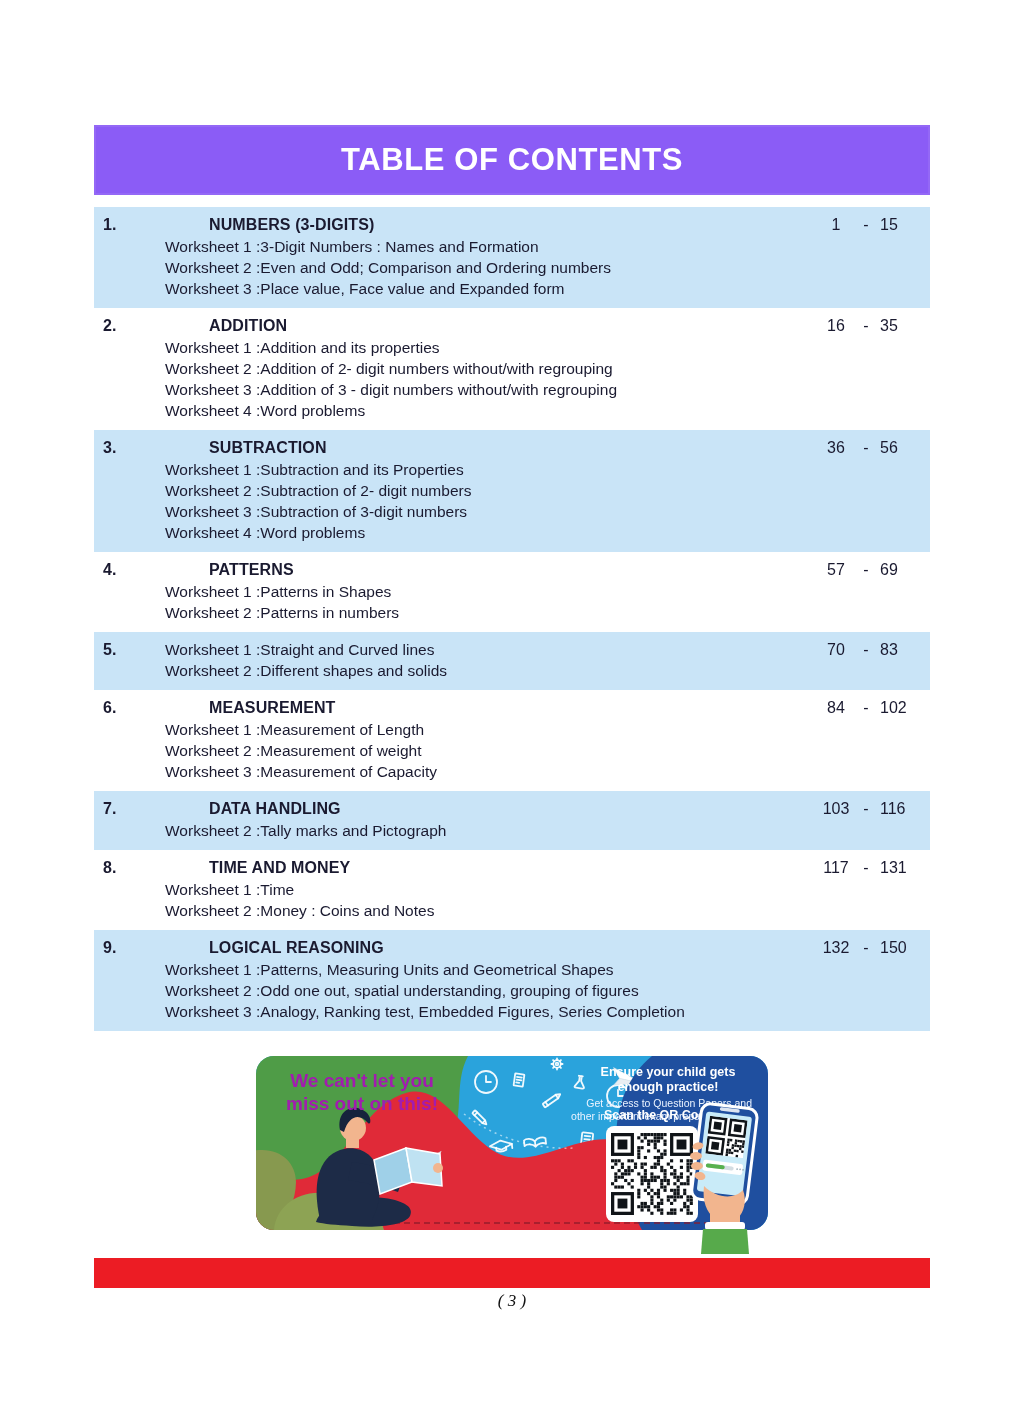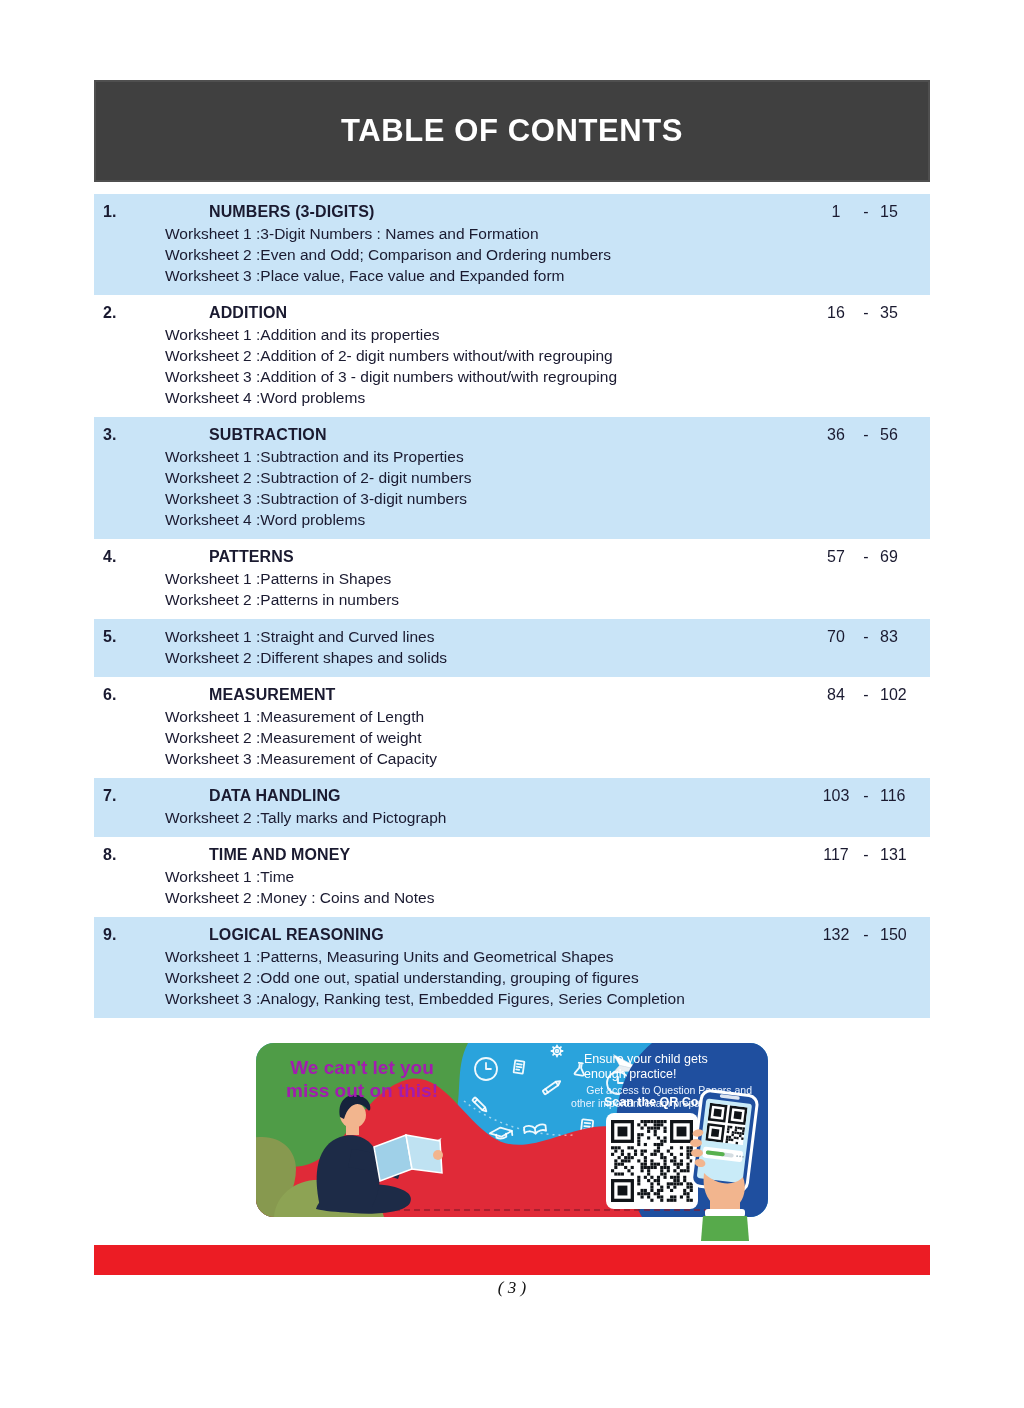--- a/index.html
+++ b/index.html
@@ -1,22 +1,22 @@
 <!DOCTYPE html>
 <html><head>
 <meta charset="utf-8">
 <style>
   html,body{margin:0;padding:0;background:#ffffff;}
   .page{position:relative;width:1024px;height:1408px;background:#ffffff;overflow:hidden;
         font-family:"Liberation Sans",sans-serif;color:#1a1a30;}
   .content{position:absolute;left:94px;top:80px;width:836px;}
 
   
-  .toc-header{background:#404040;height:102px;display:flex;align-items:center;justify-content:center;
-              box-shadow:inset 0 0 0 2px rgba(255,255,255,.08);}
+  .toc-header{background:#8b5cf6;height:70px;display:flex;align-items:center;justify-content:center;
+              box-shadow:inset 0 0 0 2px rgba(255,255,255,.08);margin-top:45px;}
   .toc-header .title{color:#ffffff;font-size:31px;font-weight:bold;letter-spacing:.6px;}
 
   
   .toc-list{margin-top:12px;}
   .toc-row{display:flex;padding:7px 0 9px 0;}
   .toc-row.alt{background:#c9e4f7;}
   .col-num{width:62px;padding-left:9px;font-weight:bold;font-size:16px;line-height:22px;}
   .col-main{flex:1;min-width:0;}
   .sec-title{font-weight:bold;font-size:16px;line-height:22px;letter-spacing:.1px;margin-left:44px;}
   .ws-line{font-size:15.5px;line-height:21px;}
@@ -26,22 +26,22 @@
   .pg-start{width:44px;text-align:center;}
   .pg-dash{width:16px;text-align:center;}
   .pg-end{flex:1;text-align:left;padding-left:6px;}
 
   
   .banner{position:relative;width:512px;height:174px;margin:25px auto 0 auto;}
   .banner-clip{position:absolute;inset:0;border-radius:18px;overflow:hidden;}
   .banner-clip svg.bg{position:absolute;inset:0;}
   .banner-left-text{position:absolute;left:14px;top:13px;width:184px;text-align:center;
                     color:#a21caf;font-weight:bold;font-size:19px;line-height:23px;z-index:4;}
-  .banner-right-head{position:absolute;right:16px;top:9px;width:168px;text-align:left;
-                     color:#fff;font-weight:normal;font-size:12.5px;line-height:15px;z-index:4;}
+  .banner-right-head{position:absolute;right:16px;top:9px;width:168px;text-align:center;
+                     color:#fff;font-weight:bold;font-size:12.5px;line-height:15px;z-index:4;}
   .banner-right-sub{position:absolute;right:16px;top:41px;width:186px;text-align:right;
                     color:#eaf3ff;font-size:10.5px;line-height:13px;z-index:4;}
   .banner-qr-label{position:absolute;left:348px;top:52px;color:#fff;font-weight:bold;
                    font-size:12.5px;z-index:4;}
   .qr-card{position:absolute;left:350px;top:70px;width:92px;height:96px;background:#fff;
            border-radius:8px;z-index:3;display:flex;align-items:center;justify-content:center;}
   .phone-wrap{position:absolute;left:424px;top:46px;width:90px;height:152px;z-index:6;}
 
   
   .red-bar{margin-top:28px;height:30px;background:#ec1c24;}

